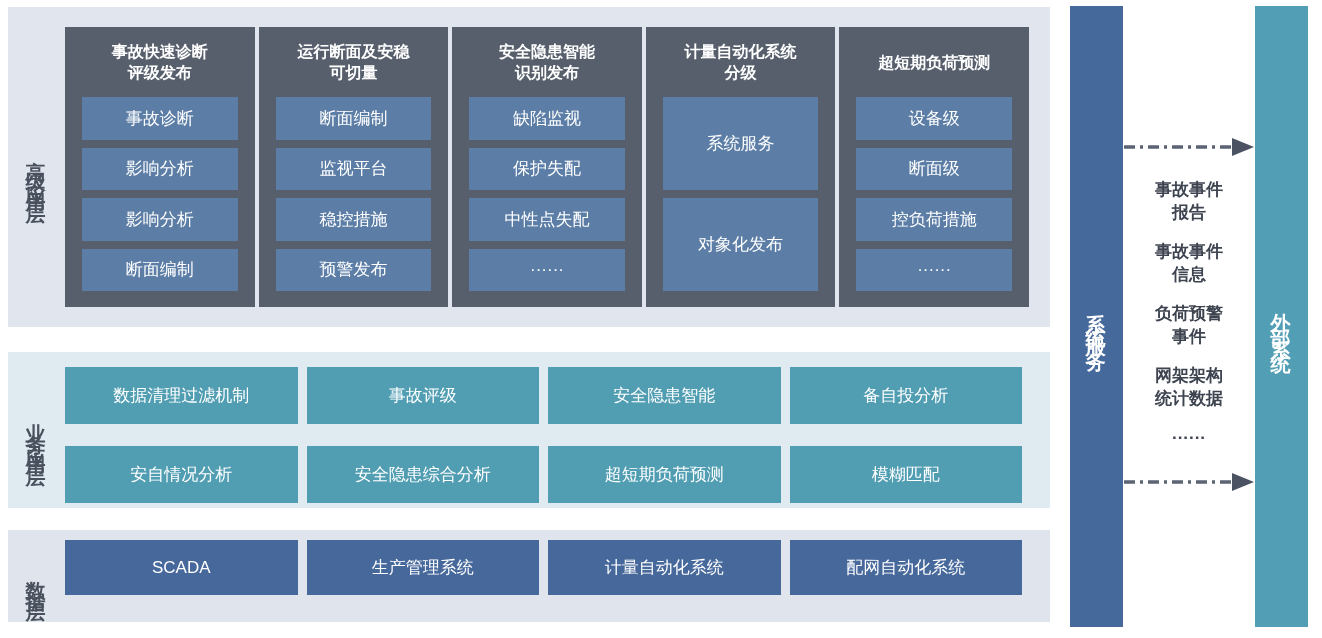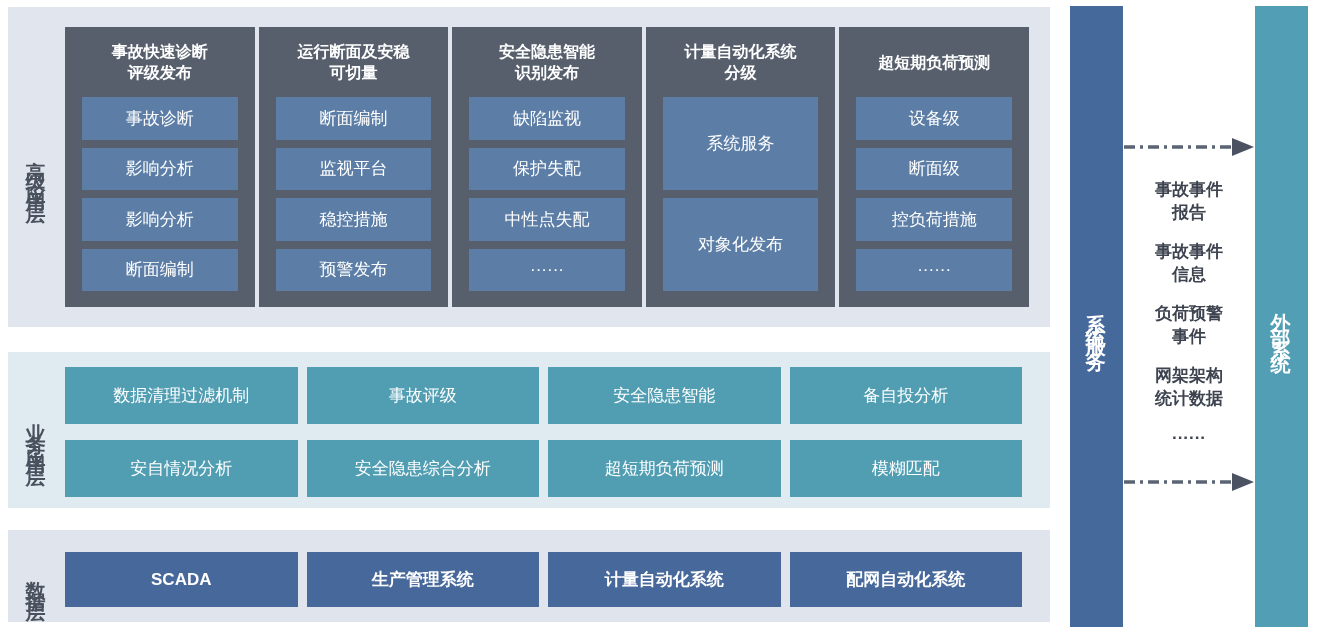--- a/index.html
+++ b/index.html
@@ -46,22 +46,22 @@
   .app-item {
     flex:1; background:#5c7ea6; color:#ffffff; font-size:17px;
     display:flex; align-items:center; justify-content:center; text-align:center;
   }
 
   
   .grid {
     position:absolute; left:57px; right:28px;
     display:grid; grid-template-columns:repeat(4, 1fr);
   }
-  .biz-grid  { top:15px; grid-auto-rows:57px; gap:16px 9px; }
-  .data-grid { top:22px; grid-auto-rows:55px; gap:9px;font-weight:bold; }
+  .biz-grid  { top:15px; grid-auto-rows:57px; gap:22px 9px; }
+  .data-grid { top:10px; grid-auto-rows:55px; gap:9px; }
   .biz-item, .data-item {
     color:#ffffff; font-size:17px;
     display:flex; align-items:center; justify-content:center; text-align:center;
   }
   .biz-item  { background:#519eb3; }
   .data-item { background:#46689b; }
 
   
   .vbar {
     position:absolute; top:6px; width:53px; height:621px;

